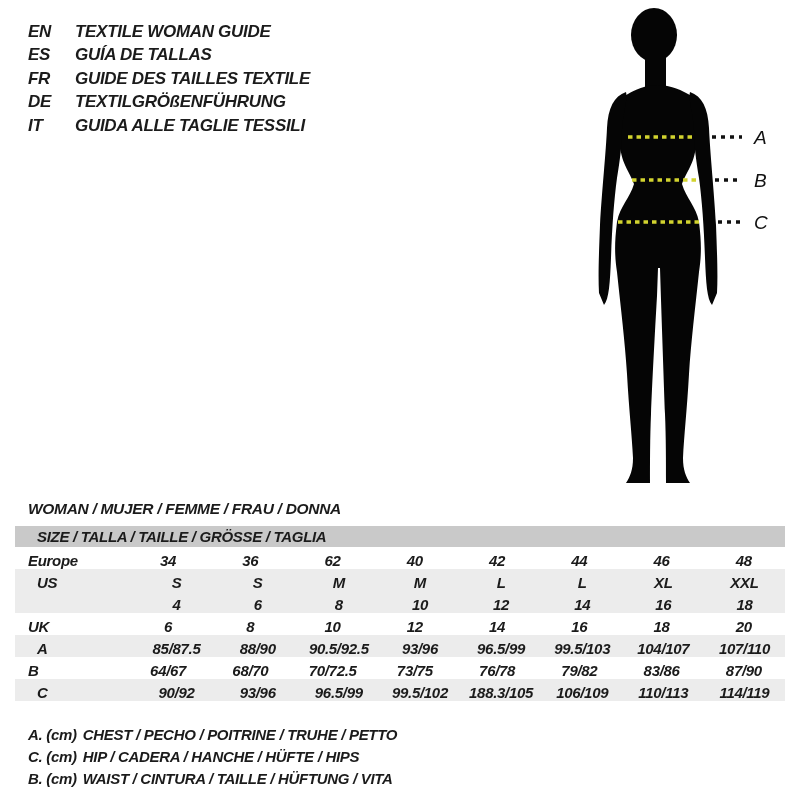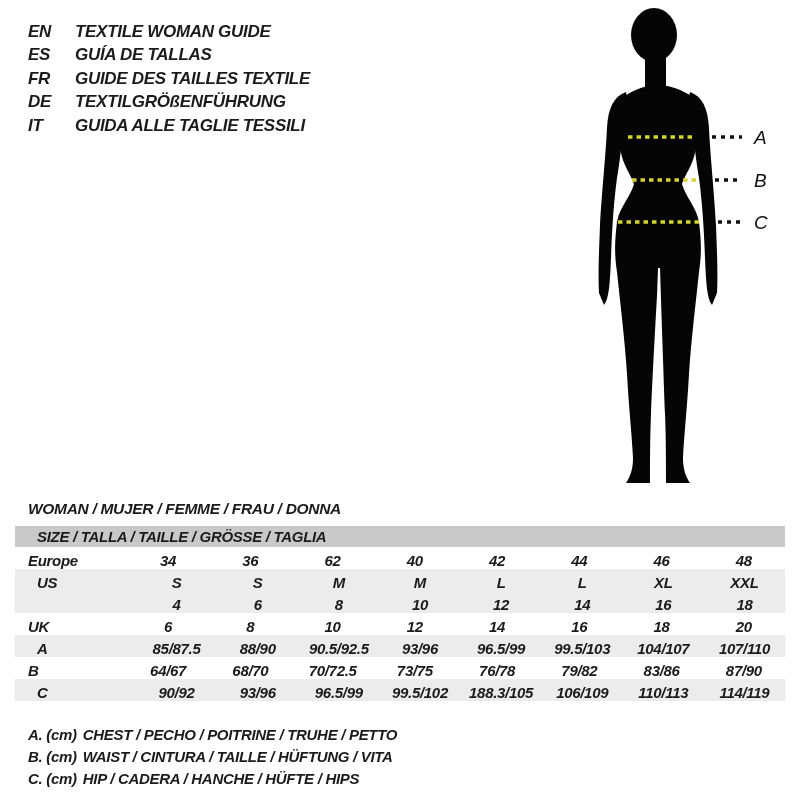--- a/index.html
+++ b/index.html
@@ -211,22 +211,22 @@
         </div>
       </div>
   </div>
 
   <div class="legend">
       <div class="legend-row">
         <span class="legend-key">A. (cm)</span>
         <span class="legend-label">CHEST / PECHO / POITRINE / TRUHE / PETTO</span>
       </div>
       <div class="legend-row">
+        <span class="legend-key">C. (cm)</span>
+        <span class="legend-label">HIP / CADERA / HANCHE / HÜFTE / HIPS</span>
+      </div>
+      <div class="legend-row">
         <span class="legend-key">B. (cm)</span>
         <span class="legend-label">WAIST / CINTURA / TAILLE / HÜFTUNG / VITA</span>
       </div>
-      <div class="legend-row">
-        <span class="legend-key">C. (cm)</span>
-        <span class="legend-label">HIP / CADERA / HANCHE / HÜFTE / HIPS</span>
-      </div>
     </div>
 
 </div>
 
 </body></html>

